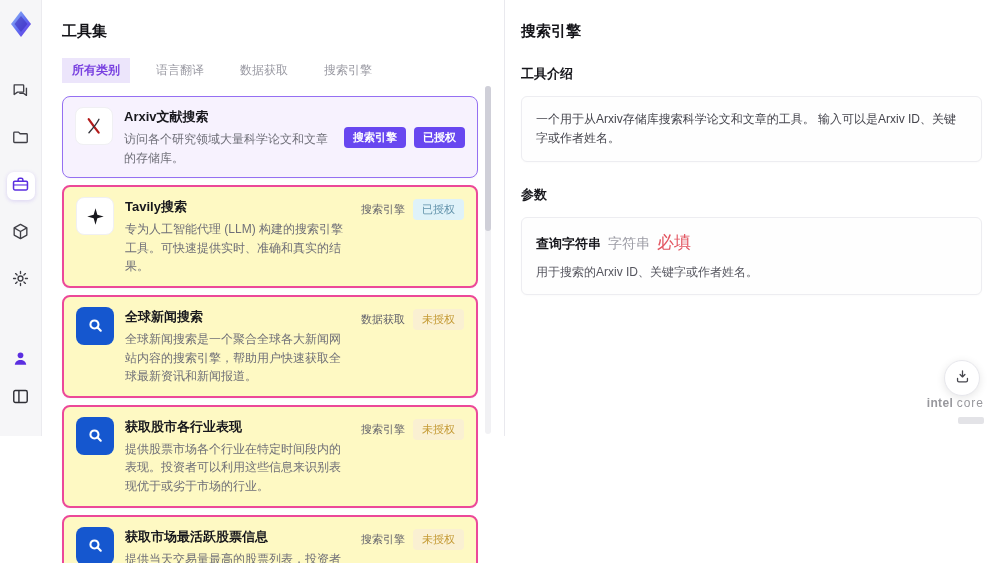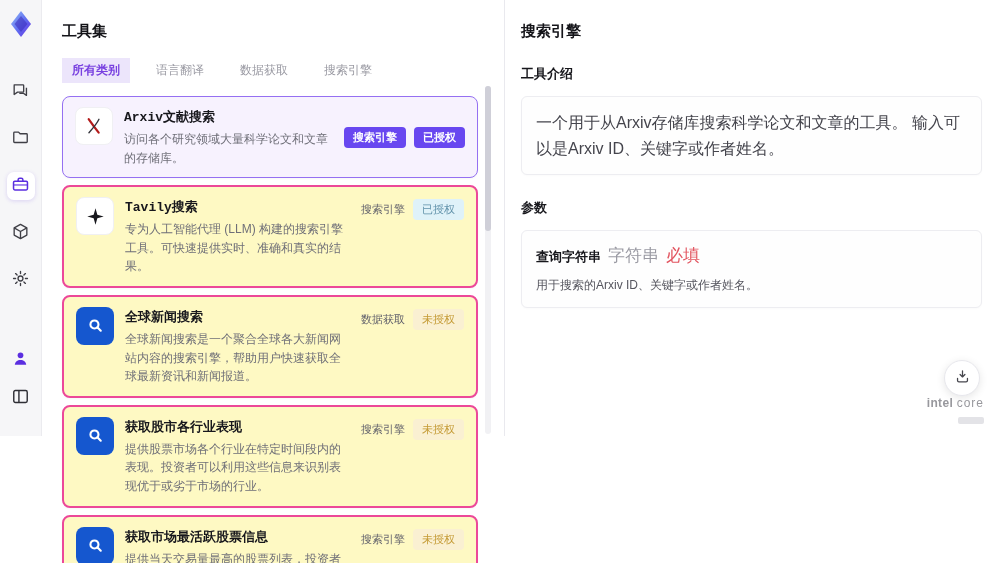--- a/index.html
+++ b/index.html
@@ -32,44 +32,44 @@
   .card.selected { border:1.5px solid #9570f2; background:#f7f2fe; }
   .card-icon { width:38px; height:38px; border-radius:8px; flex:0 0 38px; margin-right:11px;
     display:flex; align-items:center; justify-content:center; background:#fff; border:1px solid #f0f0f3; }
   .card[data-icon="blue-search"] .card-icon { background:#1557cf; border:none; }
   .ic { display:none; line-height:0; }
   .card[data-icon="arxiv"] .ic-arxiv,
   .card[data-icon="star"] .ic-star,
   .card[data-icon="blue-search"] .ic-blue-search,
   .card[data-icon="news"] .ic-news { display:block; }
   .card-main { flex:1; min-width:0; }
-  .card-title { font-size:13px; font-weight:bold; color:#17171c; margin-top:1px;font-family:Liberation Mono, monospace; }
+  .card-title { font-size:13px; font-weight:bold; color:#17171c; margin-top:1px; }
   .card-desc { font-size:12px; color:#6f6f78; line-height:1.55; margin-top:4px; }
   .badges { display:flex; gap:8px; margin-left:12px; align-items:flex-start; padding-top:2px; }
   .card.selected .badges { align-self:center; padding-top:0; }
   .badge { font-size:11px; padding:3px 9px; border-radius:4px; white-space:nowrap; }
   .badge.solid { background:#6847f0; color:#fff; font-weight:bold; }
   .badge.plain { color:#61616b; padding:3px 0; }
   .badge.ok { background:#dff2f9; color:#6293ab; }
   .badge.no { background:#faf0d2; color:#c49a35; }
 
   .scrollbar { position:absolute; right:13px; top:86px; bottom:2px; width:6px;
     background:#f1f1f4; border-radius:3px; }
   .scroll-thumb { width:6px; height:145px; background:#cfcfd8; border-radius:3px; }
 
   
   .detail-panel { flex:1; padding:22px 18px 0 16px; background:#fff; position:relative; }
   .detail-title { font-size:15px; font-weight:bold; color:#141419; }
   .section-head { font-size:13px; font-weight:bold; color:#17171c; margin-top:24px; }
   .info-box { margin-top:13px; border:1px solid #ededf1; border-radius:6px; background:#fefefe;
     padding:13px 14px; box-shadow:0 1px 2px rgba(20,20,30,.02); }
-  .intro-text { font-size:16px; color:#45454d; line-height:1.6; }
+  .intro-text { font-size:12px; color:#45454d; line-height:1.6; }
   .param-line { display:flex; align-items:baseline; gap:7px; }
   .param-name { font-size:13px; font-weight:bold; color:#17171c; }
-  .param-type { font-size:17px; color:#9a9aa3; }
+  .param-type { font-size:14px; color:#9a9aa3; }
   .param-req { font-size:17px; color:#e25560; }
   .param-desc { font-size:12px; color:#55555e; margin-top:10px; }
 
   
   .fab { position:absolute; right:20px; bottom:40px; width:36px; height:36px; border-radius:50%;
     background:#fff; border:1px solid #e8e8ed; box-shadow:0 2px 8px rgba(0,0,0,.10);
     display:flex; align-items:center; justify-content:center; cursor:pointer; }
   .intel-mark { position:absolute; right:16px; bottom:8px; text-align:right; color:#98989d; }
   .intel-row { font-size:12px; letter-spacing:.3px; }
   .intel-word { font-weight:bold; }

